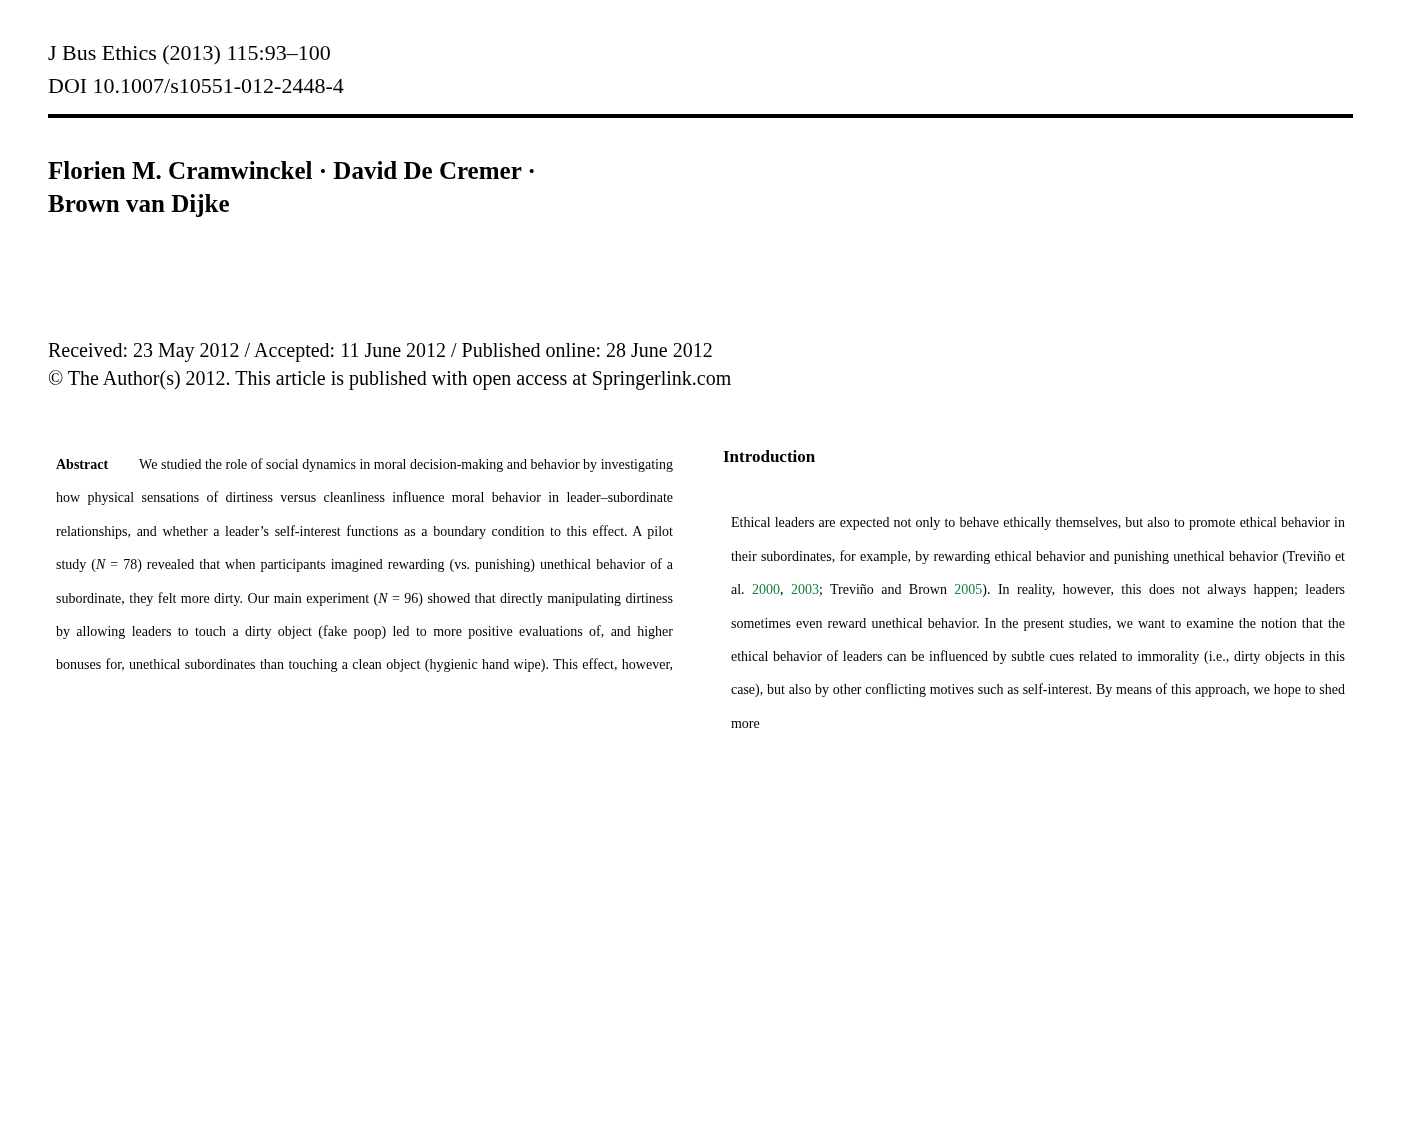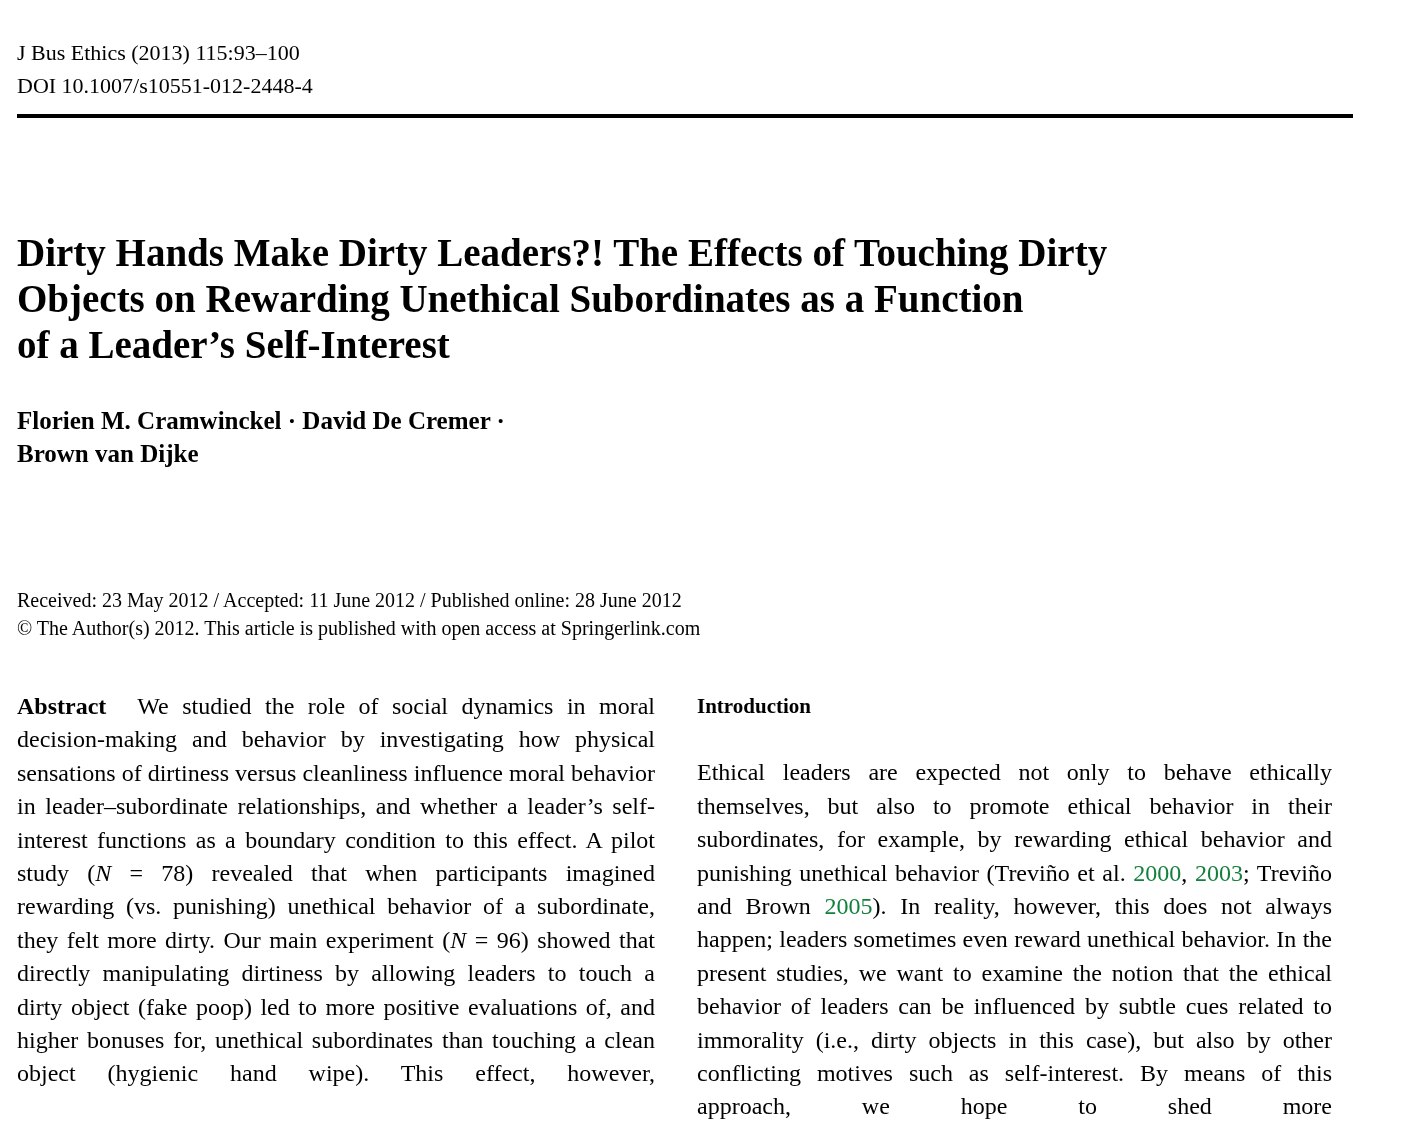--- a/index.html
+++ b/index.html
@@ -4,21 +4,21 @@
 <style>
   * { box-sizing: border-box; }
   html, body { margin: 0; padding: 0; background: #ffffff; }
   .page {
     position: relative;
     width: 1406px;
     height: 1140px;
     background: #ffffff;
     color: #000000;
     font-family: "Liberation Serif", serif;
-    padding: 36px 53px 0 17px;
+    padding: 36px 53px 0 48px;
     overflow: hidden;
   }
   .pdf-header {
     font-size: 22px;
     line-height: 33px;
   }
   .rule {
     height: 4px;
     background: #000000;
     margin-top: 12px;
@@ -43,34 +43,34 @@
     line-height: 28px;
   }
   .columns {
     display: flex;
     gap: 42px;
     margin-top: 48px;
   }
   .col-left  { width: 638px; }
   .col-right { width: 635px; }
   .body-text {
-    margin: 0;
-    font-size: 24px;
+    margin: 8px;
+    font-size: 14px;
     line-height: 33.4px;
     text-align: justify;
     text-align-last: justify;
     font-family: Liberation Serif, serif;
   }
   .run-in {
     font-weight: bold;
     margin-right: 31px;
   }
   .section-heading {
     margin: 0 0 33px 0;
-    font-size: 21px;
+    font-size: 17px;
     line-height: 33.4px;
     font-weight: bold;
   }
   .stat-n { font-style: italic; }
   .cite {
     color: #15803d;
     text-decoration: none;
     cursor: pointer;
   }
 </style>
@@ -79,25 +79,20 @@
 
 <div class="page">
 
   <div class="pdf-header">
     <div>J Bus Ethics (2013) 115:93–100</div>
     <div>DOI 10.1007/s10551-012-2448-4</div>
   </div>
 
   <div class="rule"></div>
 
-  <h1 class="title">
-    <span class="tl">Dirty Hands Make Dirty Leaders?! The Effects of Touching Dirty</span>
-    <span class="tl">Objects on Rewarding Unethical Subordinates as a Function</span>
-    <span class="tl">of a Leader’s Self-Interest</span>
-  </h1>
 
   <div class="authors">
     <span class="al">Florien M. Cramwinckel · David De Cremer ·</span>
     <span class="al">Brown van Dijke</span>
   </div>
 
   <div class="meta">
     <div>Received: 23 May 2012 / Accepted: 11 June 2012 / Published online: 28 June 2012</div>
     <div>© The Author(s) 2012. This article is published with open access at Springerlink.com</div>
   </div>

